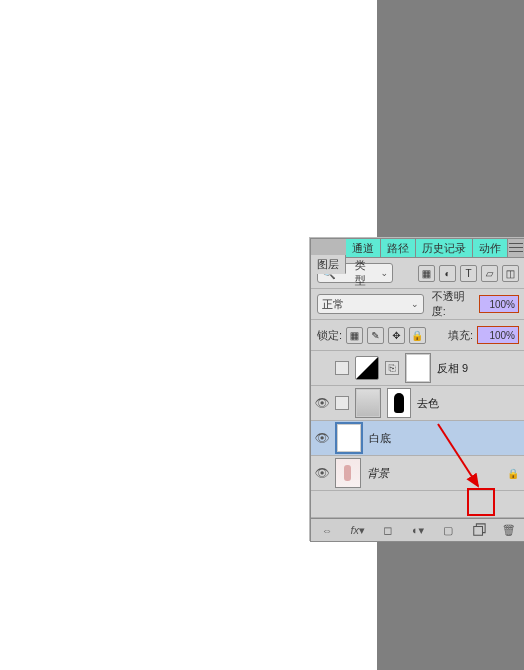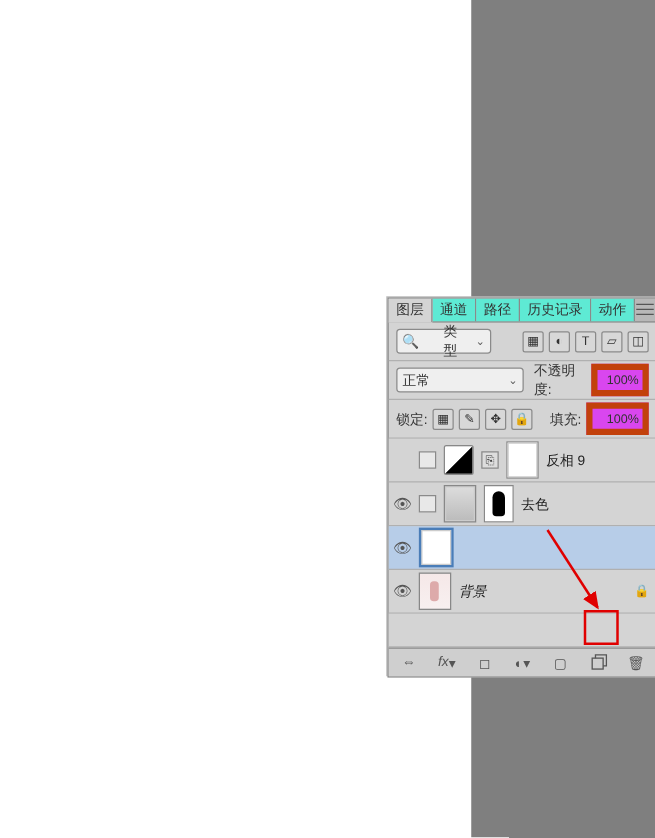--- a/index.html
+++ b/index.html
@@ -5,27 +5,27 @@
   html,body{margin:0;padding:0;width:524px;height:670px;font-family:"Microsoft YaHei","SimSun",sans-serif;font-size:12px;background:#fff;overflow:hidden}
   .stage{position:relative;width:524px;height:670px}
   .canvas-area{position:absolute;left:0;top:0;width:377px;height:670px;background:#fff}
   .gray-area{position:absolute;left:377px;top:0;width:147px;height:670px;background:#7f7f7f}
   .watermark{position:absolute;left:50px;top:212px;font-size:24px;font-weight:bold;font-family:"Microsoft YaHei",sans-serif;white-space:nowrap;letter-spacing:1px}
   .wm1{color:#fff;text-shadow:-1px -1px 0 #444,1px -1px 0 #444,-1px 1px 0 #444,1px 1px 0 #444,2px 2px 0 #444}
   .wm2{color:#00c8c8;text-shadow:-1px -1px 0 #034,1px -1px 0 #034,-1px 1px 0 #034,1px 1px 0 #034,2px 2px 0 #034}
   .panel{position:absolute;left:310px;top:238px;width:214px;background:#d4d4d4;border:1px solid #8a8a8a;box-shadow:-1px -1px 0 #bbb;font-size:11px;color:#333}
   .tabbar{display:flex;height:18px;background:#b8b8b8;border-bottom:1px solid #8a8a8a}
   .tab{padding:2px 6px 0 6px;height:16px;line-height:14px;border-right:1px solid #8a8a8a;background:#5eead4;color:#333;font-size:11px}
-  .tab.active{background:#d4d4d4;border-bottom:1px solid #d4d4d4;position:relative;top:0}
+  .tab.active{background:#d4d4d4;border-bottom:1px solid #d4d4d4;position:relative;top:16px}
   .row{display:flex;align-items:center;height:24px;padding:3px 6px;border-bottom:1px solid #b0b0b0;gap:4px}
   .select{background:#efefef;border:1px solid #8a8a8a;height:18px;display:flex;align-items:center;padding:0 4px;border-radius:3px}
   .select .arr{margin-left:4px;font-size:9px;color:#555}
   .mini-icon{width:15px;height:15px;border:1px solid #8a8a8a;background:#d8d8d8;display:flex;align-items:center;justify-content:center;font-size:10px;color:#333;border-radius:2px}
   .lbl{color:#333}
-  .numbox{background:#d946ef;border:5px solid #c2410c;height:16px;width:34px;display:flex;align-items:center;padding:0 3px;font-size:10px;justify-content:flex-end}
+  .numbox{background:#c4b5fd;border:1px solid #c2410c;height:16px;width:34px;display:flex;align-items:center;padding:0 3px;font-size:10px;justify-content:flex-end}
   .layers{background:#d4d4d4}
   .layer{display:flex;align-items:center;height:34px;border-bottom:1px solid #b0b0b0;padding:0 4px;gap:6px}
   .layer.selected{background:#b7cde8}
   .eye{width:14px;height:14px;display:flex;align-items:center;justify-content:center;color:#555;font-size:12px}
   .chk{width:12px;height:12px;border:1px solid #8a8a8a;background:#e8e8e8}
   .thumb{width:24px;height:28px;border:1px solid #888;background:#fff;box-shadow:inset 0 0 0 1px #ccc}
   .thumb.grad{background:linear-gradient(#ddd,#bbb)}
   .ghost{background:#fff;border:1px solid #888;width:22px;height:28px;position:relative}
   .ghost::after{content:"";position:absolute;left:6px;top:4px;width:10px;height:20px;background:#000;border-radius:5px 5px 3px 3px}
   .layer-name{flex:1;font-size:11px;color:#222}
@@ -121,20 +121,21 @@
         <div class="eye">👁</div>
         <div class="chk"></div>
         <div class="thumb grad"></div>
         <div class="ghost"></div>
         <div class="layer-name">去色</div>
       </div>
 
       <div class="layer selected">
         <div class="eye">👁</div>
         <div class="thumb" style="border:2px solid #4a7db8"></div>
+        <div class="layer-name">白底</div>
       </div>
 
       <div class="layer">
         <div class="eye">👁</div>
         <div class="bg-thumb"></div>
         <div class="layer-name italic">背景</div>
         <div class="lock-mini">🔒</div>
       </div>
 
       <div class="gap"></div>

